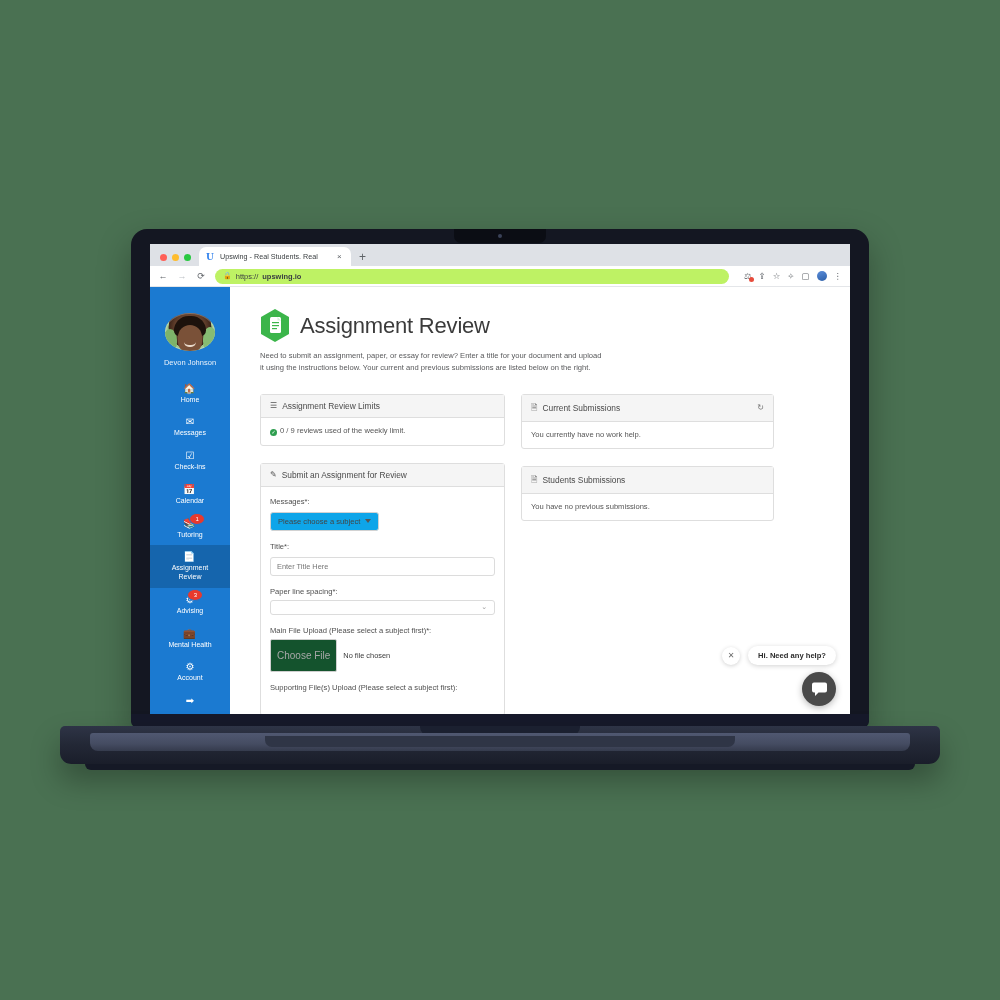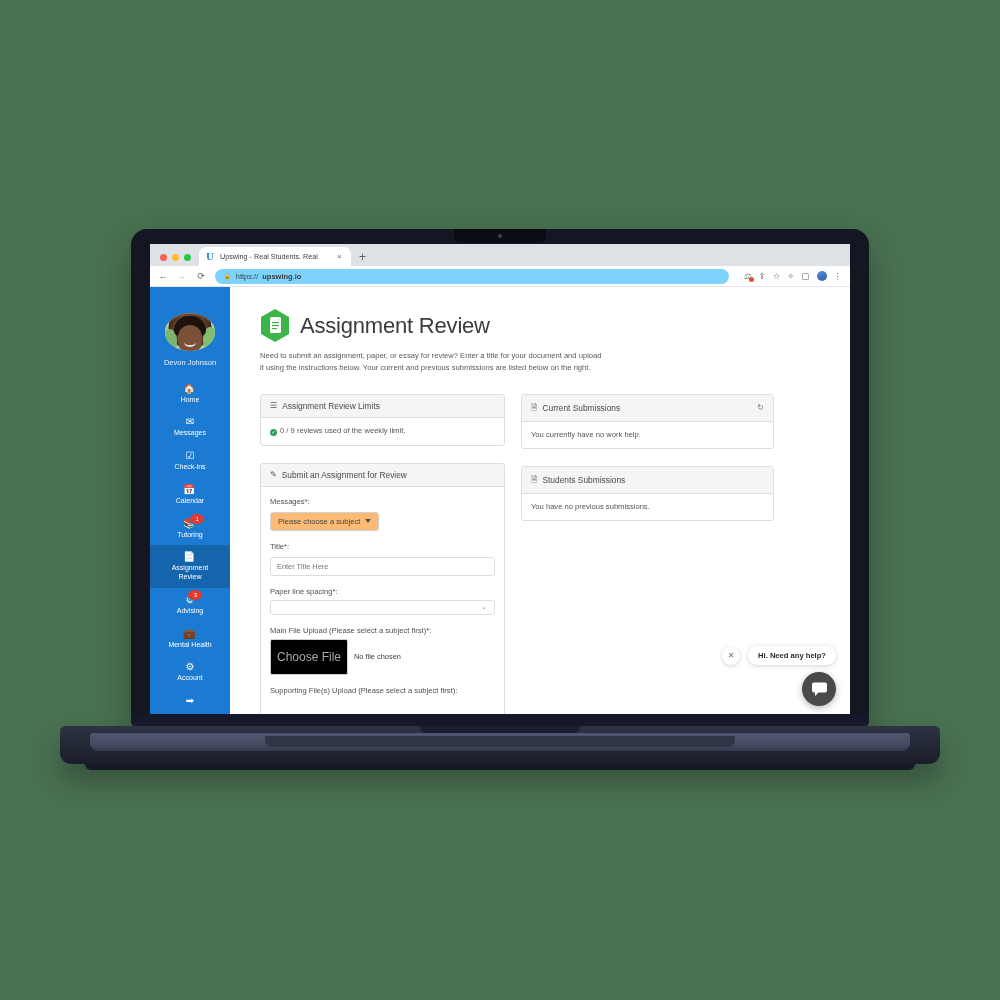--- a/index.html
+++ b/index.html
@@ -101,21 +101,21 @@
   .newtab { font-size: 12px; color: #5f6368; padding: 0 8px 3px 8px; line-height: 1; }
 
   .toolbar {
     height: 21px; background: #fff;
     display: flex; align-items: center; gap: 9px;
     padding: 0 8px; border-bottom: 1px solid #e4e6e9;
   }
   .nav-ico { font-size: 9px; color: #5f6368; width: 10px; text-align: center; }
   .nav-ico.dim { color: #bdc1c6; }
   .omnibox {
-    flex: 1 1 auto; height: 15px; background: #7dd3fc;
+    flex: 1 1 auto; height: 15px; background: #bef264;
     border-radius: 8px; display: flex; align-items: center;
     gap: 4px; padding: 0 8px; font-size: 7.5px; color: #3c4043;
     margin-right: 6px; max-width: 520px;
   }
   .lock { font-size: 7px; color: #5f6368; }
   .url-host { font-weight: bold; }
   .tb-right { display: flex; align-items: center; gap: 7px; margin-left: auto; }
   .tb-ico { font-size: 8.5px; color: #5f6368; position: relative; }
   .tb-ico.badge::after {
     content:''; position:absolute; right:-2px; bottom:-1px;
@@ -208,40 +208,40 @@
     display: inline-block; width: 7px; height: 7px; border-radius: 50%;
     background: #2e9e4f; color: #fff; font-size: 5px; line-height: 7px;
     text-align: center; margin-right: 3px; vertical-align: -1px;
   }
 
   .form-body { padding: 10px 9px 12px; }
   .flabel { font-size: 7.6px; color: #4f4f4f; margin-bottom: 4px; display: block; }
   .fgroup { margin-bottom: 11px; }
   .btn-dropdown {
     display: inline-flex; align-items: center; gap: 5px;
-    border: 1px solid #d2d2d2; background: #fdba74; border-radius: 3px;
+    border: 1px solid #d2d2d2; background: #0ea5e9; border-radius: 3px;
     padding: 4px 7px; font-size: 7.6px; color: #444;
   }
   .caret { border-left: 3px solid transparent; border-right: 3px solid transparent; border-top: 4px solid #555; }
   .ftext {
     width: 100%; border: 1px solid #dcdcdc; border-radius: 3px;
     background: #fff; padding: 4px 6px; font-size: 7.4px; color: #b4b4b4;
   }
   .fselect {
     width: 100%; border: 1px solid #dcdcdc; border-radius: 3px;
     background: #fff; height: 15px; font-size: 7.4px; color: #555;
     display: flex; align-items: center; justify-content: flex-end;
     padding-right: 7px;
   }
   .fselect.disabled { background: #ececec; }
   .sel-caret { font-size: 7px; color: #9a9a9a; }
   .file-row { display: flex; align-items: center; gap: 6px; margin-top: 2px; }
   .choose-file {
-    border: 1px solid #cfcfcf; background: #000000; border-radius: 2px;
-    padding: 10px 6px; font-size: 12px; color: #a8a8a8;
+    border: 1px solid #cfcfcf; background: #14532d; border-radius: 2px;
+    padding: 10px 6px; font-size: 10px; color: #a8a8a8;
   }
   .file-none { font-size: 7.4px; color: #3a3a3a; }
 
   
   .chat-wrap {
     position: absolute; right: 14px; bottom: 8px;
     display: flex; flex-direction: column; align-items: flex-end; gap: 7px;
   }
   .chat-row { display: flex; align-items: center; gap: 8px; }
   .chat-close {

